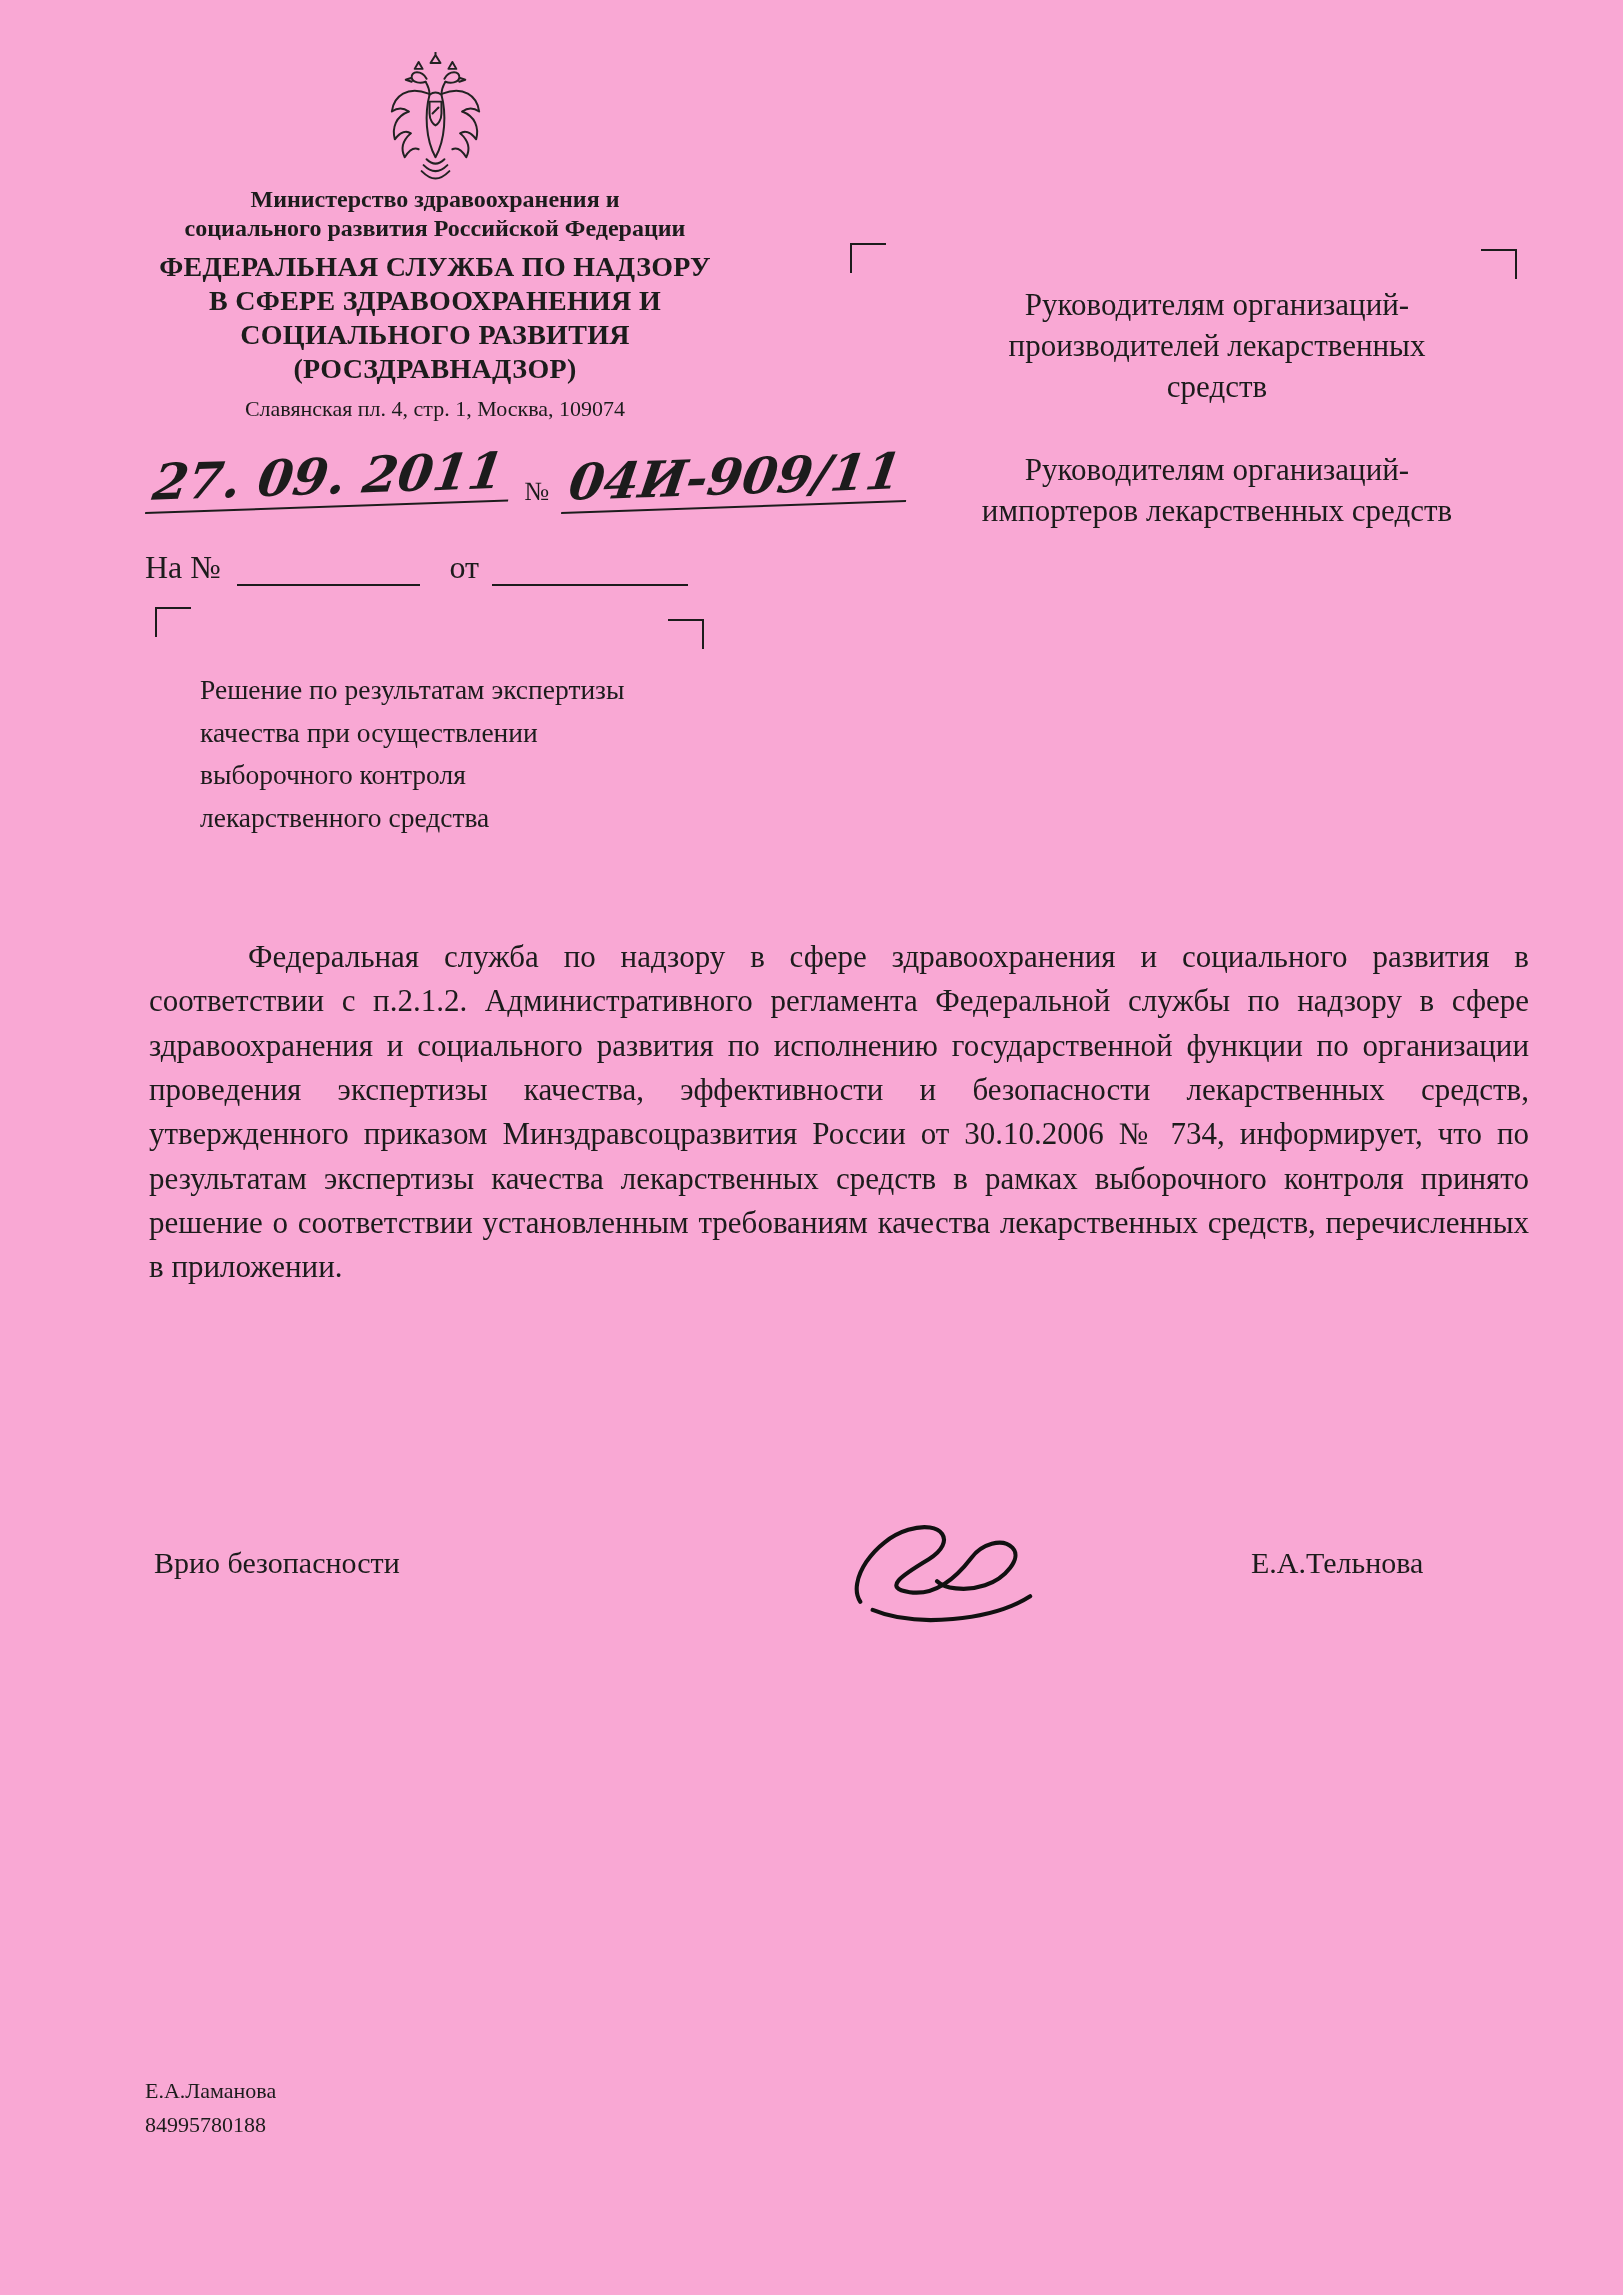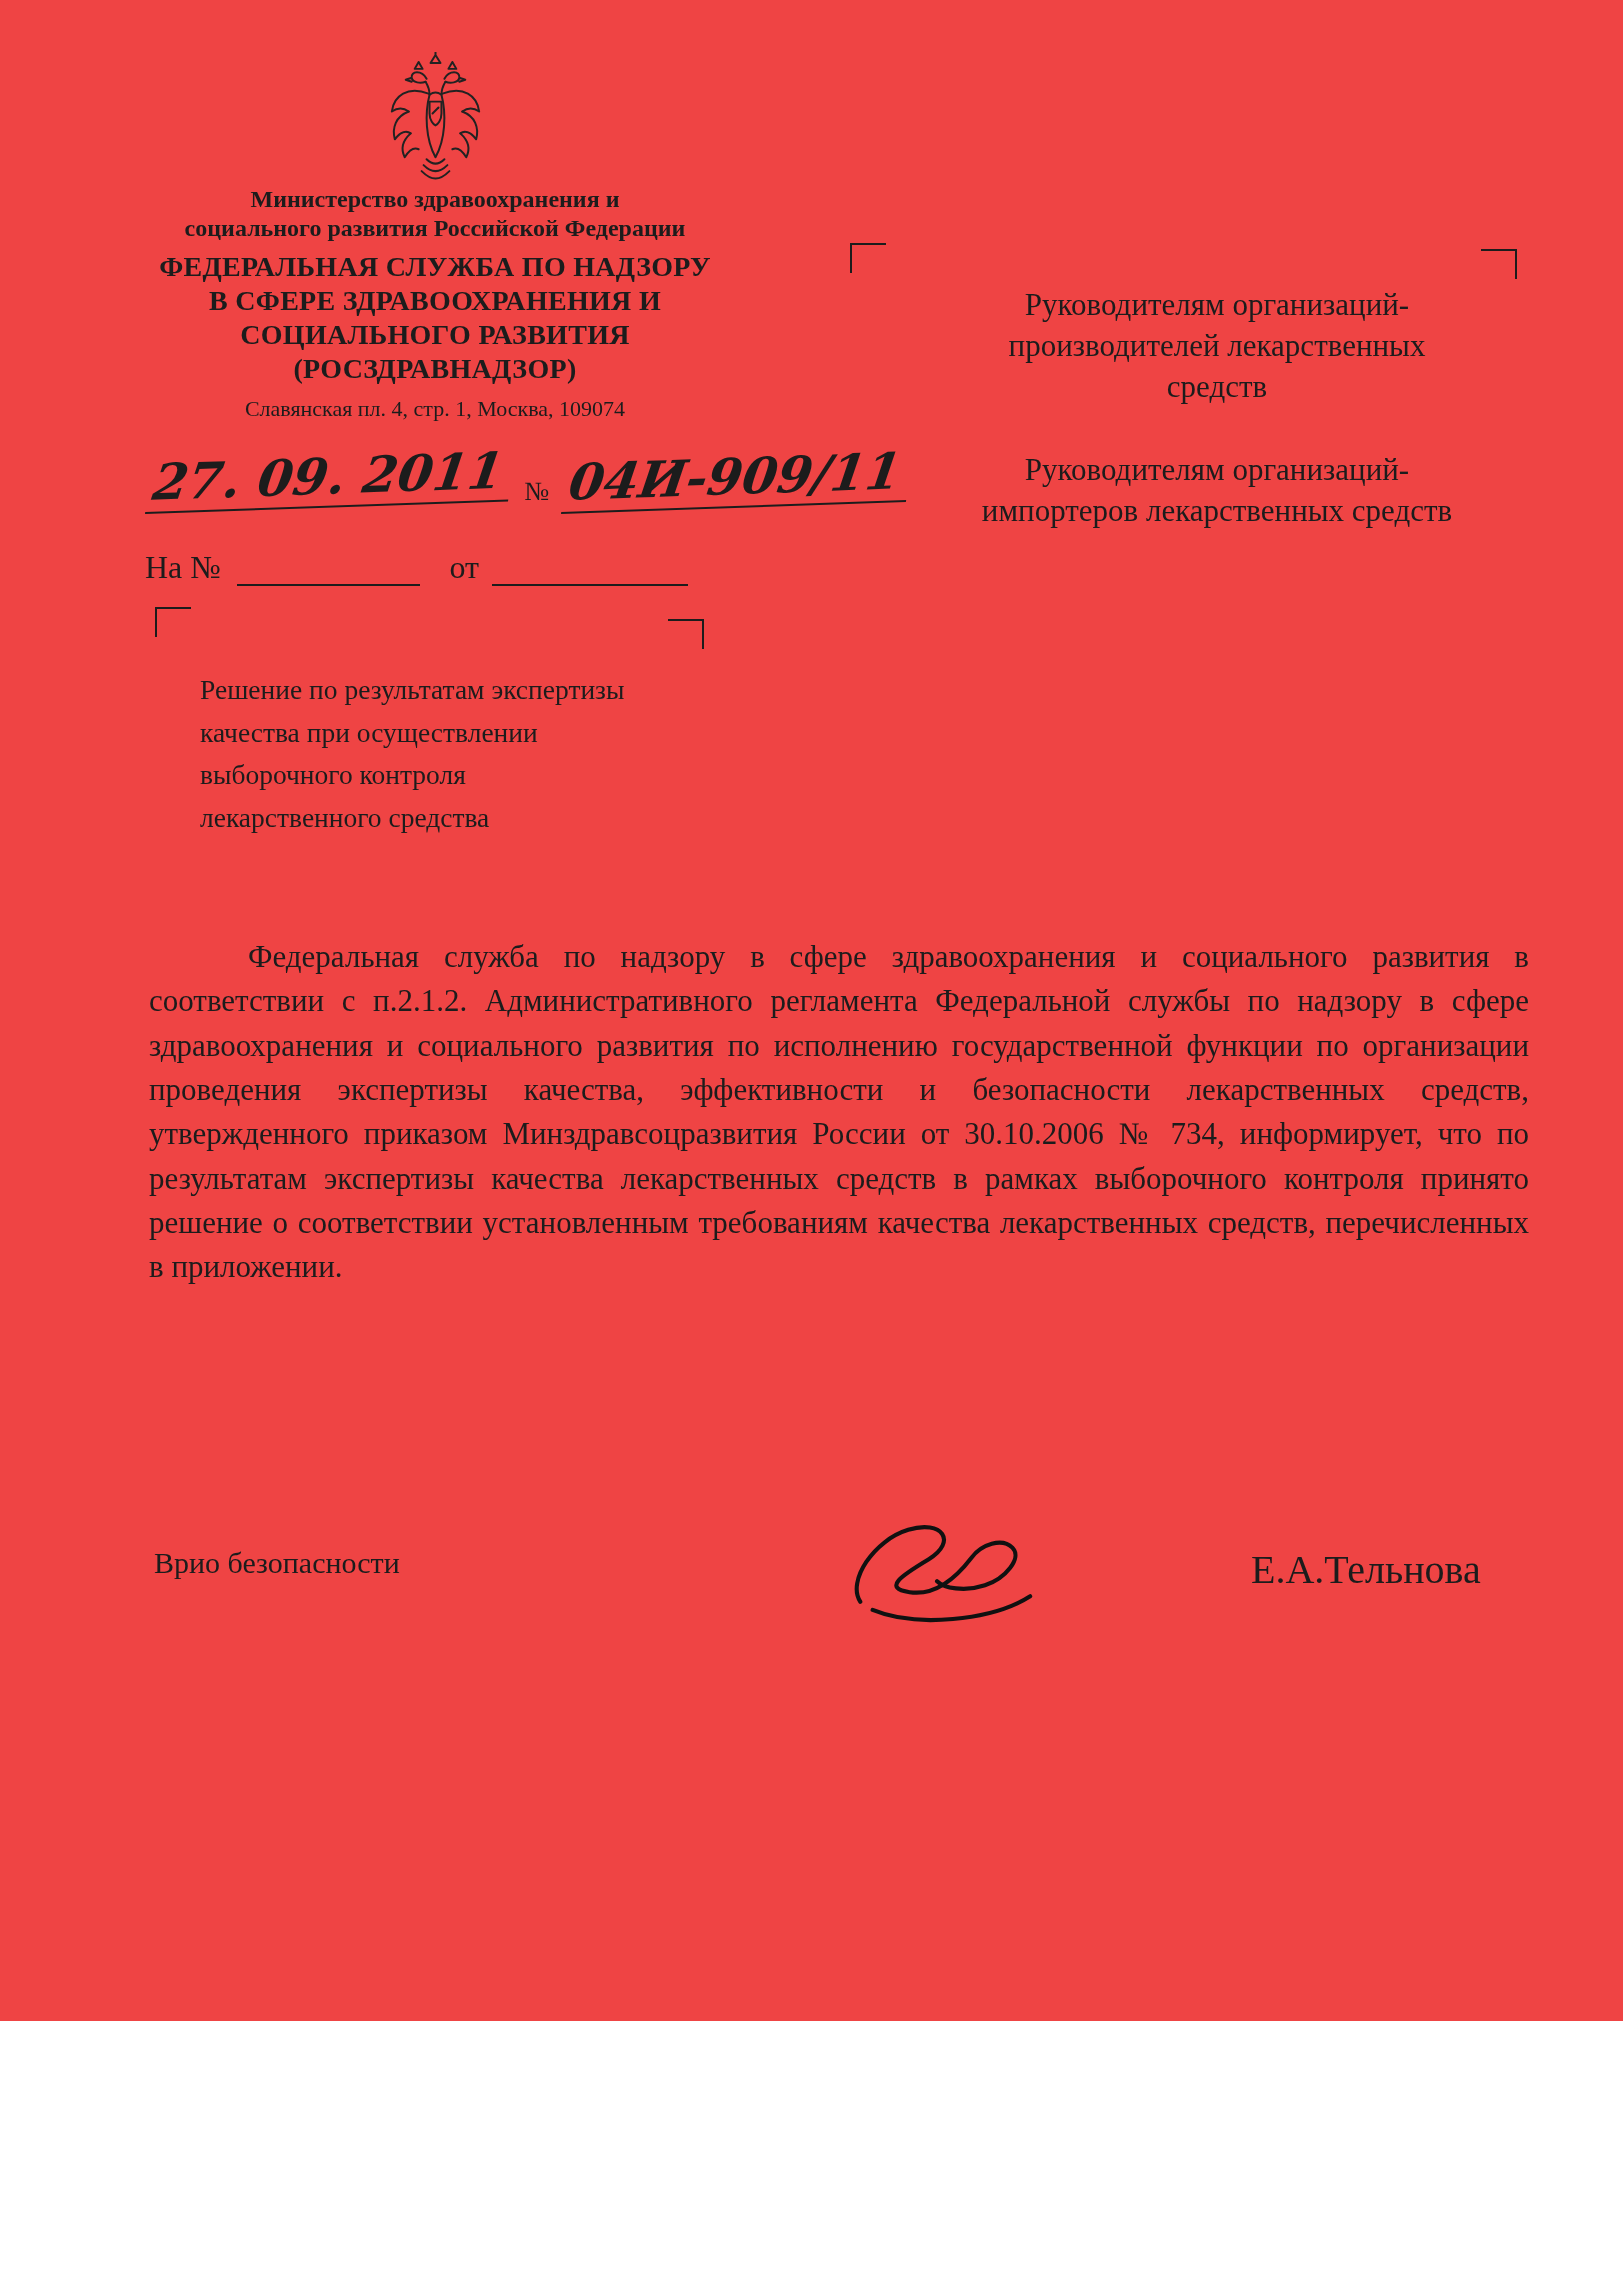--- a/index.html
+++ b/index.html
@@ -1,17 +1,17 @@
 <!DOCTYPE html>
 <html style="font-size:10.5px"><head>
 <meta charset="utf-8">
 <style>
   html,body{margin:0;padding:0;background:#ffffff;}
   .page{
-    position:relative;width:1623px;height:2021px;background:#ef4444;
+    position:relative;width:1623px;height:2295px;background:#f9a8d4;
     font-family:"Liberation Serif","DejaVu Serif",serif;color:#1c1c1c;overflow:hidden;
   }
   .pre{white-space:pre-line;}
 
   
   .emblem{position:absolute;left:385px;top:52px;width:101px;height:131px;}
   .letterhead{position:absolute;left:124px;top:185px;width:622px;text-align:center;}
   .ministry{font-weight:bold;font-size:24px;line-height:1.22;}
   .service{font-weight:bold;font-size:28px;line-height:1.22;margin-top:6px;letter-spacing:0.3px;}
   .lh-address{font-size:22px;line-height:1.3;margin-top:9.2px;}
@@ -48,21 +48,21 @@
   
   .body-par{
     position:absolute;left:149px;top:935px;width:1380px;
     font-size:31px;line-height:1.43;text-align:justify;text-indent:99px;
   }
   .attachment{position:absolute;left:149px;top:1373px;font-size:31px;text-indent:99px;width:916px;}
 
   
   .sig-position{position:absolute;left:154px;top:1546px;font-size:30px;}
   .sig-scribble{position:absolute;left:831px;top:1499px;width:223px;height:137px;}
-  .sig-name{position:absolute;left:1251px;top:1546px;font-size:40px;}
+  .sig-name{position:absolute;left:1251px;top:1546px;font-size:30px;}
 
   
   .footer{position:absolute;left:145px;top:2074px;font-size:22px;line-height:1.55;}
 </style>
 </head>
 <body>
 
 <div class="page">
 
   <svg class="emblem" viewBox="0 0 100 132" xmlns="http://www.w3.org/2000/svg">

